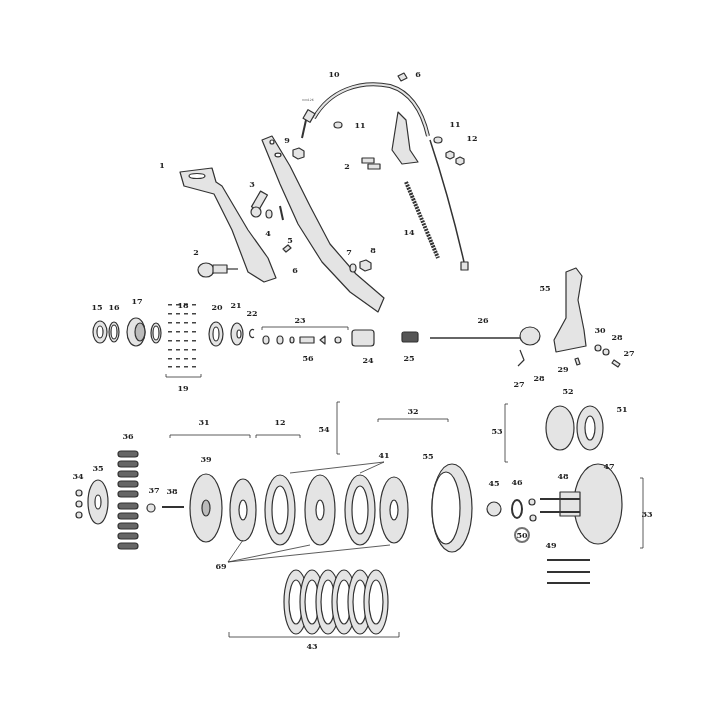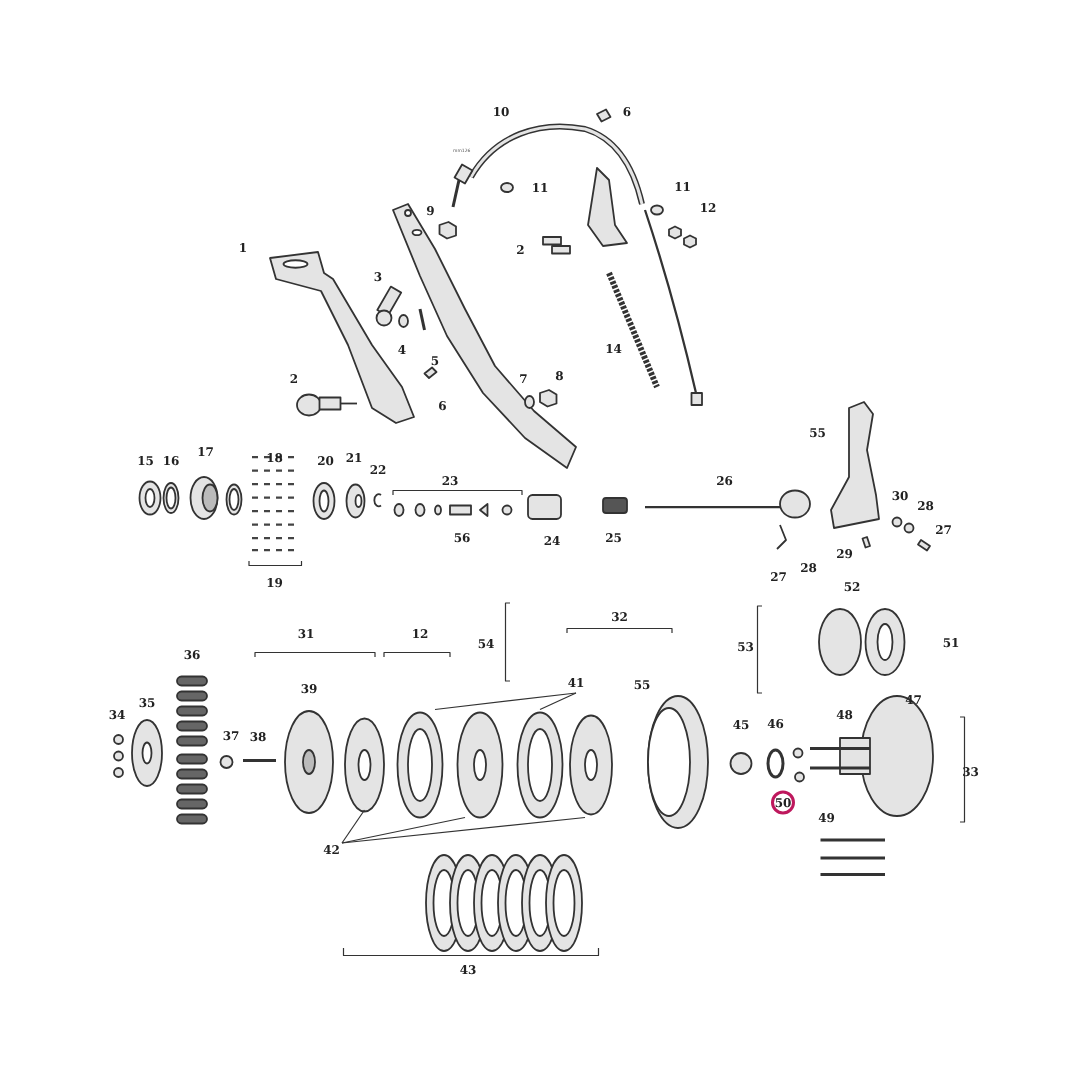--- a/index.html
+++ b/index.html
@@ -1,20 +1,20 @@
 <!DOCTYPE html>
 <html><head>
 <meta charset="utf-8">
 <style>
   html,body{margin:0;padding:0;background:#ffffff;}
   body{width:720px;height:720px;overflow:hidden;font-family:"DejaVu Serif",serif;}
   #stage{position:relative;width:720px;height:720px;background:#fff;}
   svg{position:absolute;left:0;top:0;}
   .lbl{position:absolute;font-family:"DejaVu Serif",serif;font-weight:bold;font-size:8px;color:#222;transform:translate(-50%,-50%);white-space:nowrap;line-height:1;}
-  .lbl.hl{width:16px;height:16px;border:2px solid #be185d;border-radius:50%;display:flex;align-items:center;justify-content:center;box-sizing:border-box;}
+  .lbl.hl{width:16px;height:16px;border:2px solid #737373;border-radius:50%;display:flex;align-items:center;justify-content:center;box-sizing:border-box;}
   .ref{position:absolute;font-family:"DejaVu Sans",sans-serif;font-size:3px;color:#555;}
 </style>
 </head>
 <body>
 
 <div id="stage">
 <svg width="720" height="720" viewBox="0 0 720 720">
   <g fill="#e4e4e4" stroke="#333" stroke-width="1.2" stroke-linejoin="round">
 
     <g>
@@ -277,29 +277,29 @@
       <div class="lbl" style="left: 204px; top: 422px;">31</div>
       <div class="lbl" style="left: 413px; top: 411px;">32</div>
       <div class="lbl" style="left: 647px; top: 514px;">33</div>
       <div class="lbl" style="left: 78px; top: 476px;">34</div>
       <div class="lbl" style="left: 98px; top: 468px;">35</div>
       <div class="lbl" style="left: 128px; top: 436px;">36</div>
       <div class="lbl" style="left: 154px; top: 490px;">37</div>
       <div class="lbl" style="left: 172px; top: 491px;">38</div>
       <div class="lbl" style="left: 206px; top: 459px;">39</div>
       <div class="lbl" style="left: 384px; top: 455px;">41</div>
-      <div class="lbl" style="left: 221px; top: 566px;">42</div>
+      <div class="lbl" style="left: 221px; top: 566px;">69</div>
       <div class="lbl" style="left: 312px; top: 646px;">43</div>
       <div class="lbl" style="left: 428px; top: 456px;">55</div>
       <div class="lbl" style="left: 494px; top: 483px;">45</div>
       <div class="lbl" style="left: 517px; top: 482px;">46</div>
       <div class="lbl" style="left: 609px; top: 466px;">47</div>
       <div class="lbl" style="left: 563px; top: 476px;">48</div>
       <div class="lbl" style="left: 551px; top: 545px;">49</div>
       <div class="lbl hl" style="left: 522px; top: 535px;">50</div>
-      <div class="lbl" style="left: 622px; top: 428px; margin-left: 12px;">51</div>
+      <div class="lbl" style="left: 622px; top: 409px;">51</div>
       <div class="lbl" style="left: 568px; top: 391px;">52</div>
       <div class="lbl" style="left: 497px; top: 431px;">53</div>
       <div class="lbl" style="left: 324px; top: 429px;">54</div>
       <div class="lbl" style="left: 545px; top: 288px;">55</div>
       <div class="lbl" style="left: 308px; top: 358px;">56</div>
     </div>
 </div>
 
 </body></html>

